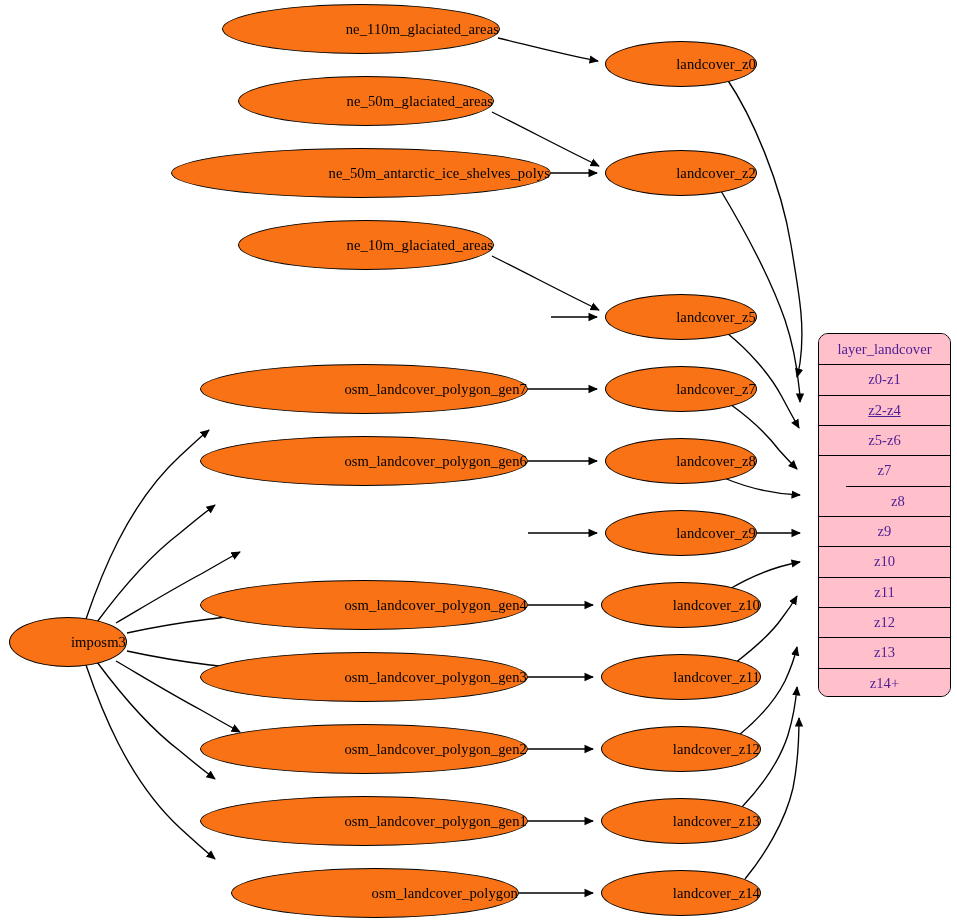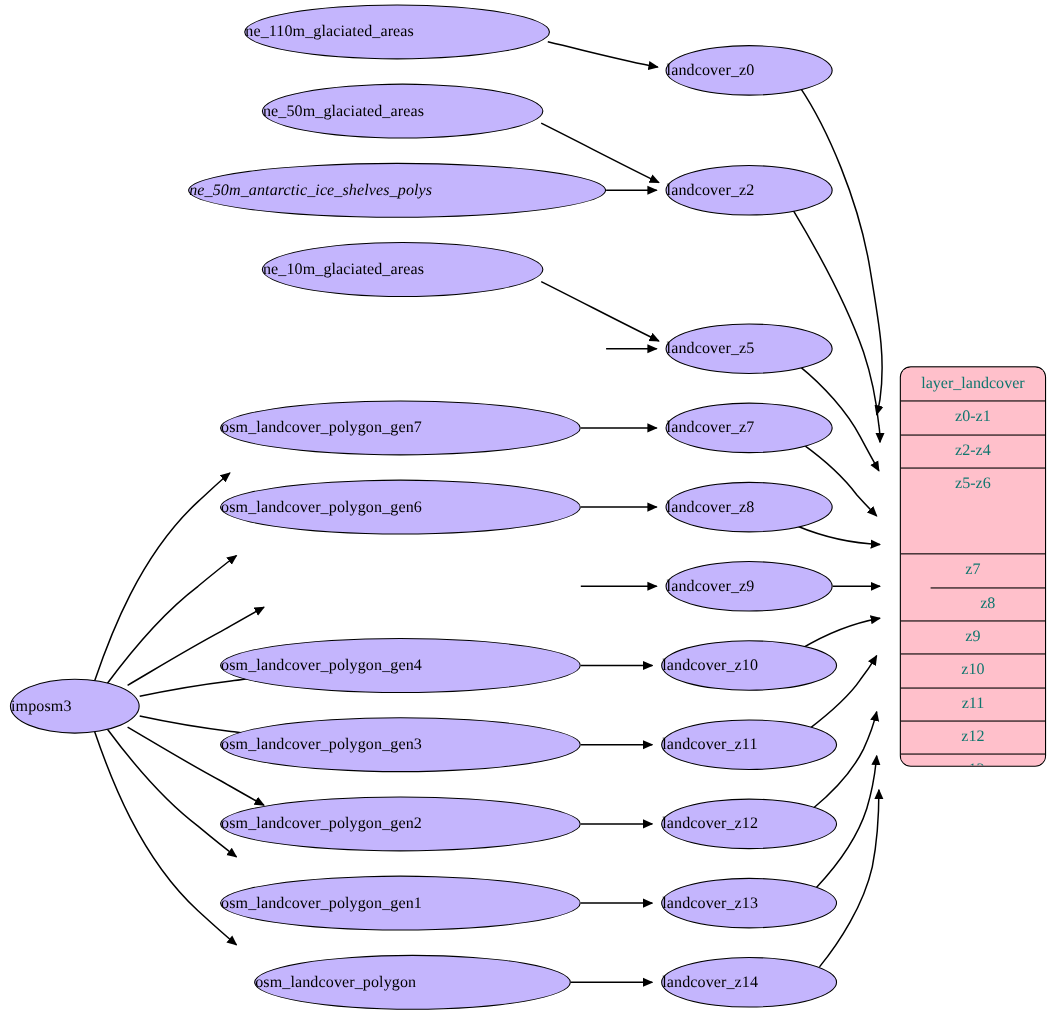--- a/index.html
+++ b/index.html
@@ -21,25 +21,25 @@
     left: 0;
     top: 0;
     width: 957px;
     height: 923px;
     pointer-events: none;
   }
   .node-ellipse {
     position: absolute;
     box-sizing: border-box;
     border: 1.1px solid #000000;
-    background: #c4b5fd;
+    background: #f97316;
     border-radius: 50%;
     display: flex;
     align-items: center;
-    justify-content: flex-start;
+    justify-content: flex-end;
     color: #000000;
     white-space: nowrap;
   }
   .node-label {
     font-size: 14.6px;
     line-height: 1;
     letter-spacing: 0.1px;
   }
   #layer-table {
     position: absolute;
@@ -51,21 +51,21 @@
     display: flex;
     flex-direction: column;
   }
   .table-row {
     box-sizing: border-box;
     flex: 0 0 auto;
     display: flex;
     align-items: center;
     justify-content: center;
     background: #ffc0cb;
-    color: #0f766e;
+    color: #4c1d95;
     font-size: 14.6px;
     border-top: 1.1px solid #000000;
     white-space: nowrap;
   }
   .table-row.header {
     border-top: none;
   }
 </style>
 </head>
 <body>
@@ -121,21 +121,21 @@
   <div class="node-ellipse" id="node-imposm3" style="left: 9px; top: 617px; width: 118px; height: 50px;">
     <span class="node-label">imposm3</span>
   </div>
 
   <div class="node-ellipse" style="left: 222px; top: 4px; width: 278px; height: 50px;">
     <span class="node-label">ne_110m_glaciated_areas</span>
   </div>
   <div class="node-ellipse" style="left: 238px; top: 76px; width: 256px; height: 50px;">
     <span class="node-label">ne_50m_glaciated_areas</span>
   </div>
-  <div class="node-ellipse" style="left: 171px; top: 148px; width: 380px; height: 50px; font-style: italic;">
+  <div class="node-ellipse" style="left: 171px; top: 148px; width: 380px; height: 50px;">
     <span class="node-label">ne_50m_antarctic_ice_shelves_polys</span>
   </div>
   <div class="node-ellipse" style="left: 238px; top: 220px; width: 256px; height: 50px;">
     <span class="node-label">ne_10m_glaciated_areas</span>
   </div>
 
   <div class="node-ellipse" style="left: 200px; top: 364px; width: 328px; height: 50px;">
     <span class="node-label">osm_landcover_polygon_gen7</span>
   </div>
   <div class="node-ellipse" style="left: 200px; top: 436px; width: 328px; height: 50px;">
@@ -187,23 +187,23 @@
   <div class="node-ellipse" style="left: 601px; top: 798px; width: 160px; height: 46px;">
     <span class="node-label">landcover_z13</span>
   </div>
   <div class="node-ellipse" style="left: 601px; top: 870px; width: 160px; height: 46px;">
     <span class="node-label">landcover_z14</span>
   </div>
 
   <div id="layer-table" style="left: 818px; top: 333px; width: 133px; height: 364px;">
     <div class="table-row header" style="height: 30.3333px;">layer_landcover</div>
     <div class="table-row" style="height: 30.3333px;">z0-z1</div>
-    <div class="table-row" style="height: 30.3333px;">z2-z4</div>
+    <div class="table-row" style="height: 30.3333px; text-decoration: underline;">z2-z4</div>
     <div class="table-row" style="height: 30.3333px;">z5-z6</div>
-    <div class="table-row" style="height: 30.3333px; margin-top: 48px;">z7</div>
+    <div class="table-row" style="height: 30.3333px;">z7</div>
     <div class="table-row" style="height: 30.3333px; margin-left: 27px;">z8</div>
     <div class="table-row" style="height: 30.3333px;">z9</div>
     <div class="table-row" style="height: 30.3333px;">z10</div>
     <div class="table-row" style="height: 30.3333px;">z11</div>
     <div class="table-row" style="height: 30.3333px;">z12</div>
     <div class="table-row" style="height: 30.3333px;">z13</div>
     <div class="table-row" style="height: 30.3333px;">z14+</div>
   </div>
 
 </div>

